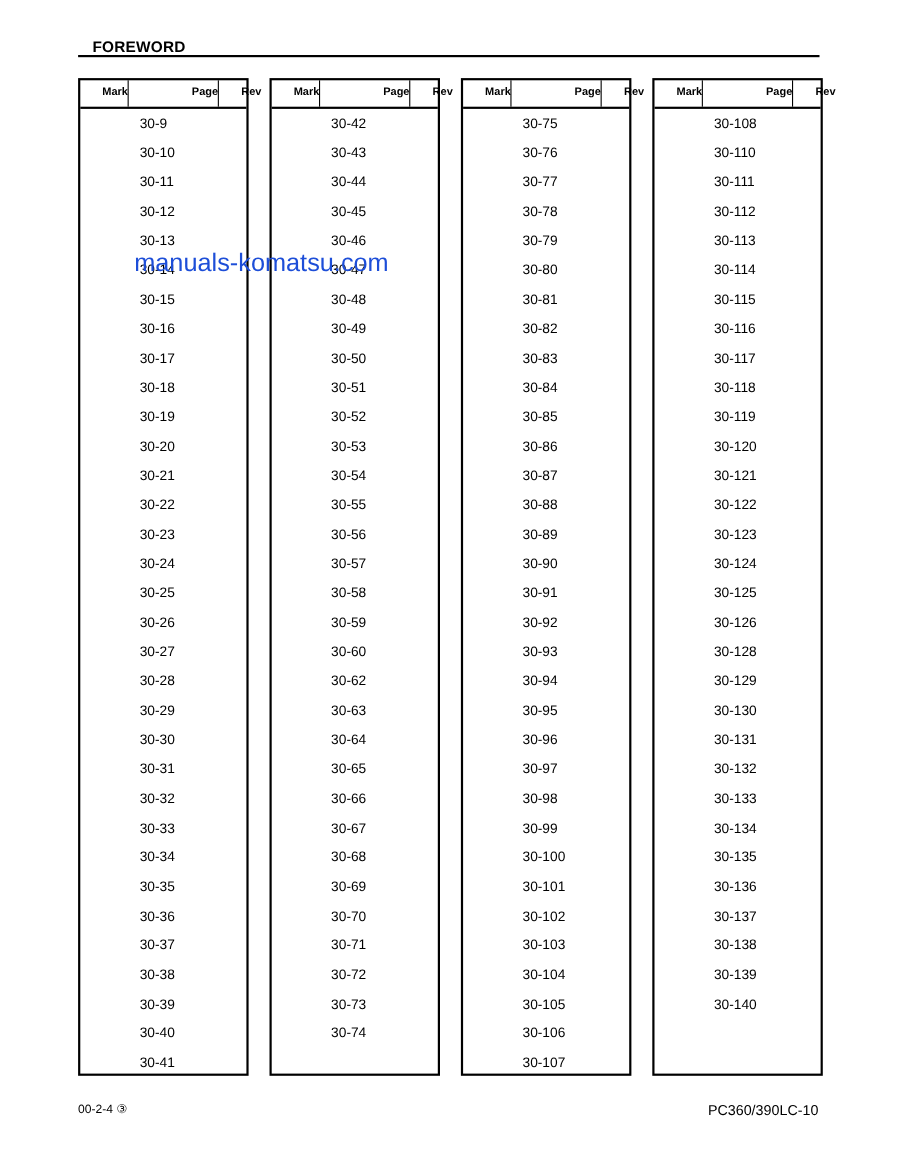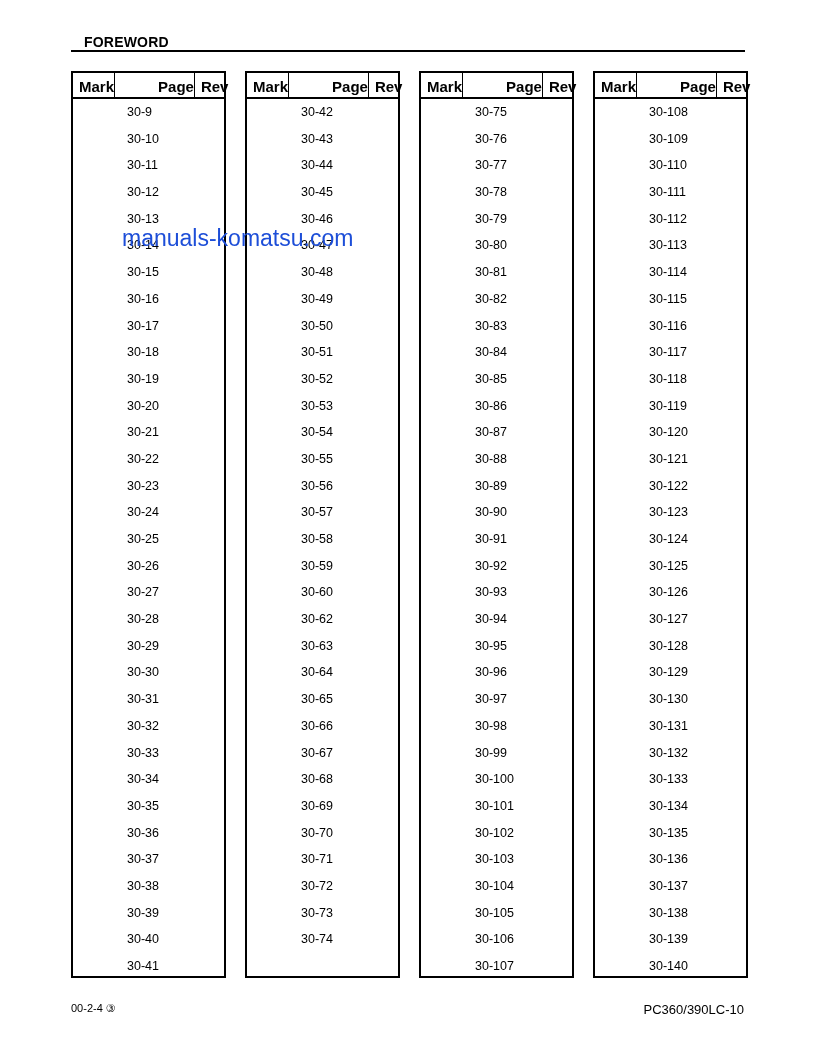--- a/index.html
+++ b/index.html
@@ -1,21 +1,21 @@
 <!DOCTYPE html>
 <html><head>
 <meta charset="utf-8">
 <style>
   html, body { margin: 0; padding: 0; background: #ffffff; }
   body { width: 816px; height: 1056px; position: relative; font-family: "Liberation Sans", sans-serif; color: #000; overflow: hidden; }
   .title { position: absolute; left: 72px; top: 34px; font-size: 14px; font-weight: bold; letter-spacing: 0.2px; padding-left: 12px; }
   .title-rule { position: absolute; left: 71px; top: 50px; width: 674px; height: 2px; background: #000; }
   .tbl { position: absolute; top: 71px; width: 155px; height: 907px; border: 2px solid #000; box-sizing: border-box; }
   .hdr { position: absolute; left: 0; top: 0; right: 0; height: 26px; border-bottom: 2px solid #000; box-sizing: border-box; display: flex; }
-  .hdr .c { font-size: 15px; font-weight: bold; padding-left: 6px; padding-top: 5px; box-sizing: border-box; height: 24px; }
+  .hdr .c { font-size: 10px; font-weight: bold; padding-left: 20px; padding-top: 5px; box-sizing: border-box; height: 24px; }
   .hdr .c1 { width: 48px; border-right: 1px solid #000; }
   .hdr .c2 { width: 60px; border-right: 1px solid #000; margin-left: 37px; }
   .hdr .c3 { flex: 1; }
   .rows { position: absolute; left: 0; top: 26px; right: 0; }
   .row { height: 26.7px; position: relative; }
   .row .pg { position: absolute; left: 54px; top: 6px; font-size: 12.5px; }
   .watermark { position: absolute; left: 122px; top: 225px; font-size: 23px; color: #1d4ed8; white-space: nowrap; }
   .foot-left { position: absolute; left: 71px; top: 1002px; font-size: 11px; }
   .foot-right { position: absolute; right: 72px; top: 1002px; font-size: 13px; }
 </style>
@@ -351,23 +351,20 @@
       <div class="hdr">
         <div class="c c1">Mark</div>
         <div class="c c2">Page</div>
         <div class="c c3">Rev</div>
       </div>
       <div class="rows">
         <div class="row">
           <span class="pg">30-108</span>
         </div>
         <div class="row">
-          <span class="pg">30-109</span>
-        </div>
-        <div class="row">
           <span class="pg">30-110</span>
         </div>
         <div class="row">
           <span class="pg">30-111</span>
         </div>
         <div class="row">
           <span class="pg">30-112</span>
         </div>
         <div class="row">
           <span class="pg">30-113</span>
@@ -403,23 +400,20 @@
           <span class="pg">30-123</span>
         </div>
         <div class="row">
           <span class="pg">30-124</span>
         </div>
         <div class="row">
           <span class="pg">30-125</span>
         </div>
         <div class="row">
           <span class="pg">30-126</span>
-        </div>
-        <div class="row">
-          <span class="pg">30-127</span>
         </div>
         <div class="row">
           <span class="pg">30-128</span>
         </div>
         <div class="row">
           <span class="pg">30-129</span>
         </div>
         <div class="row">
           <span class="pg">30-130</span>
         </div>

